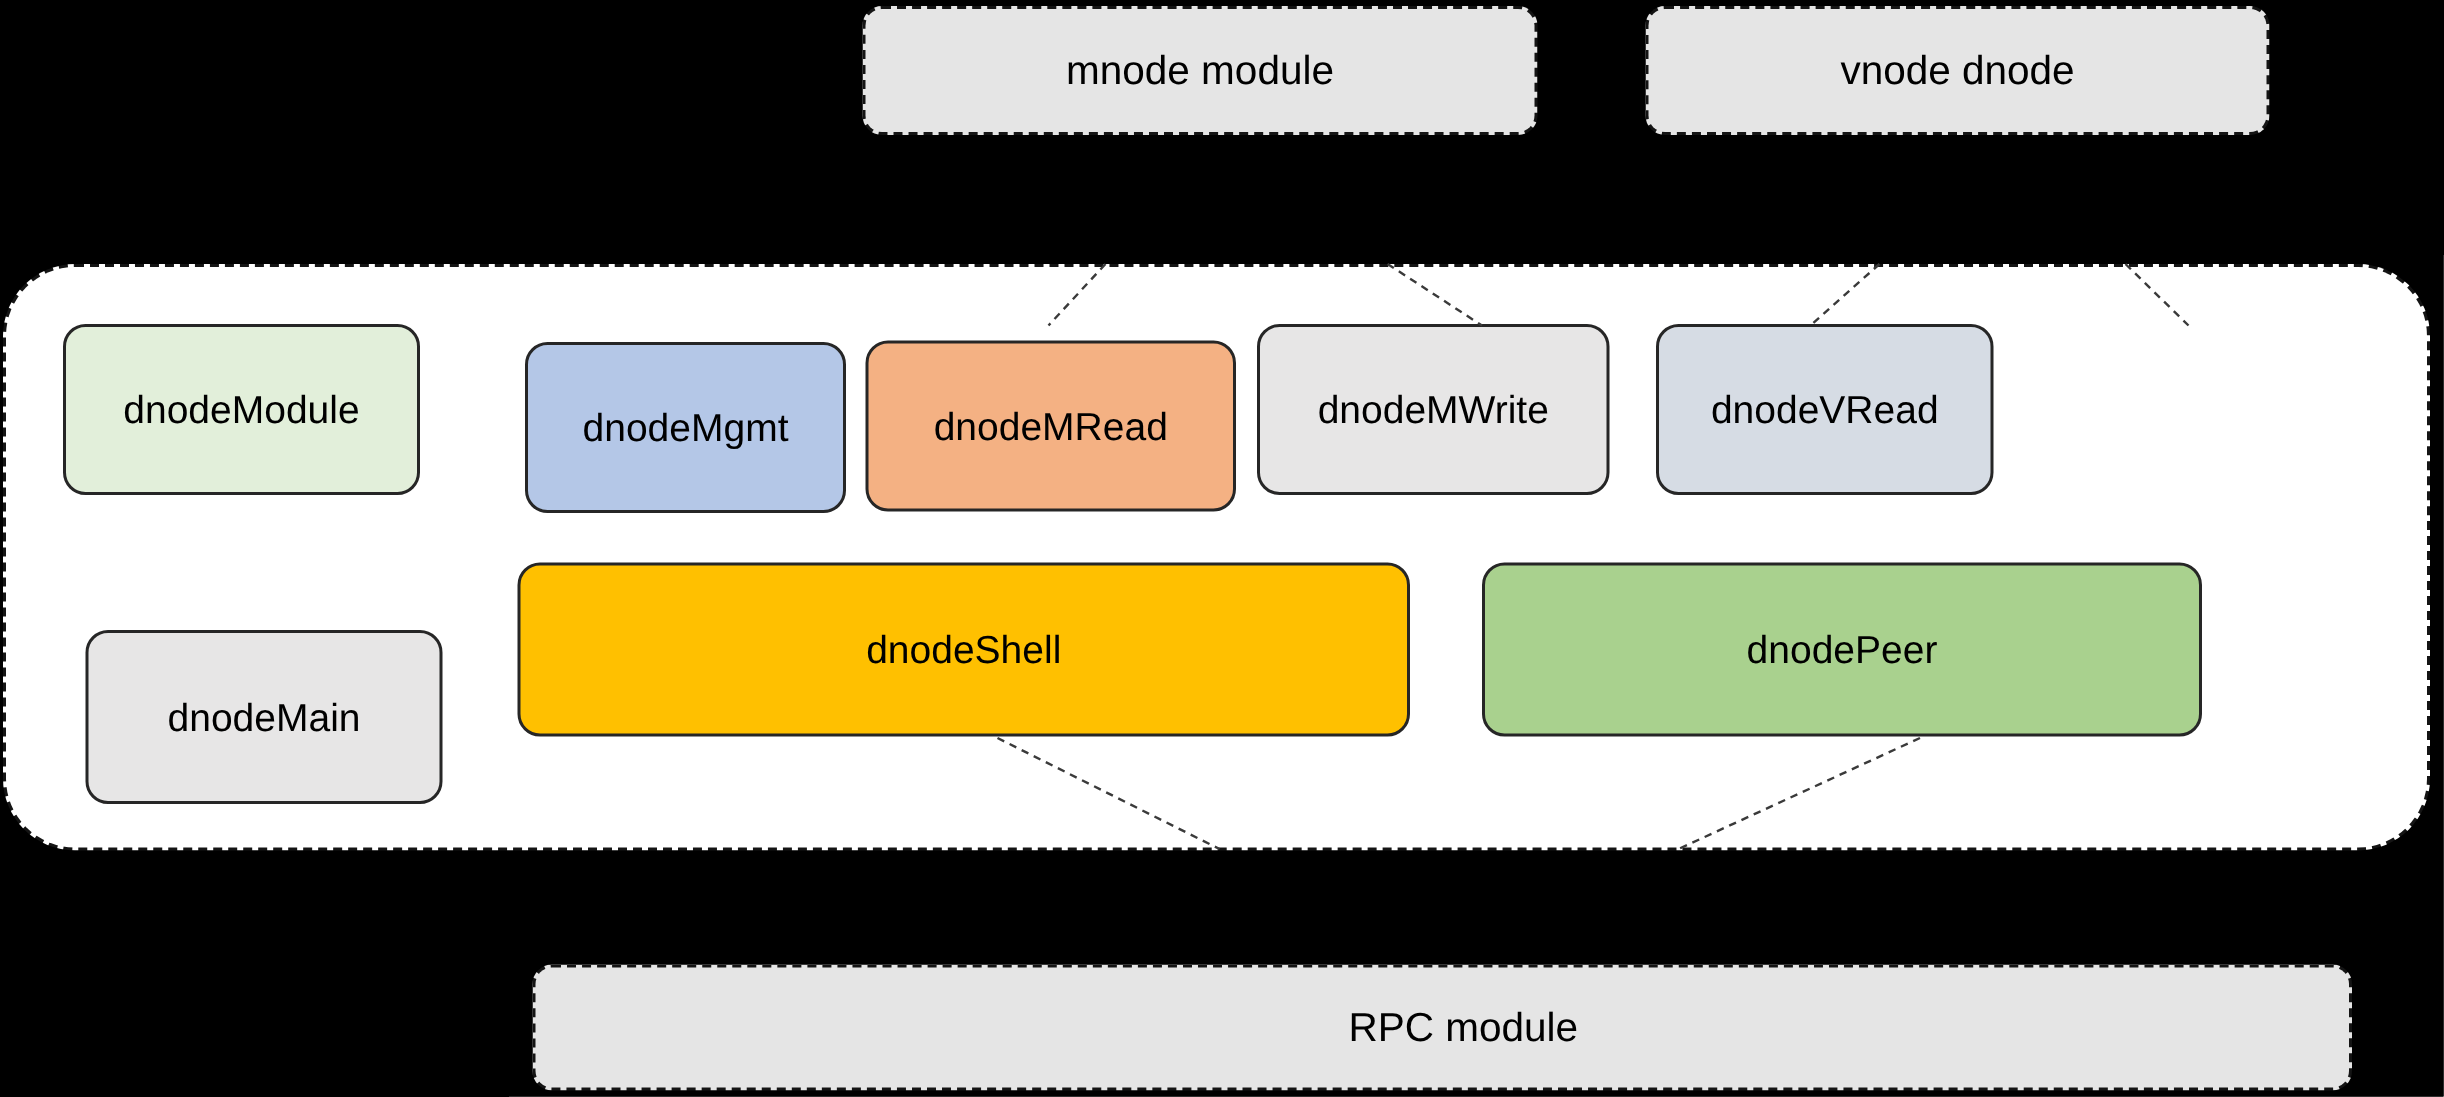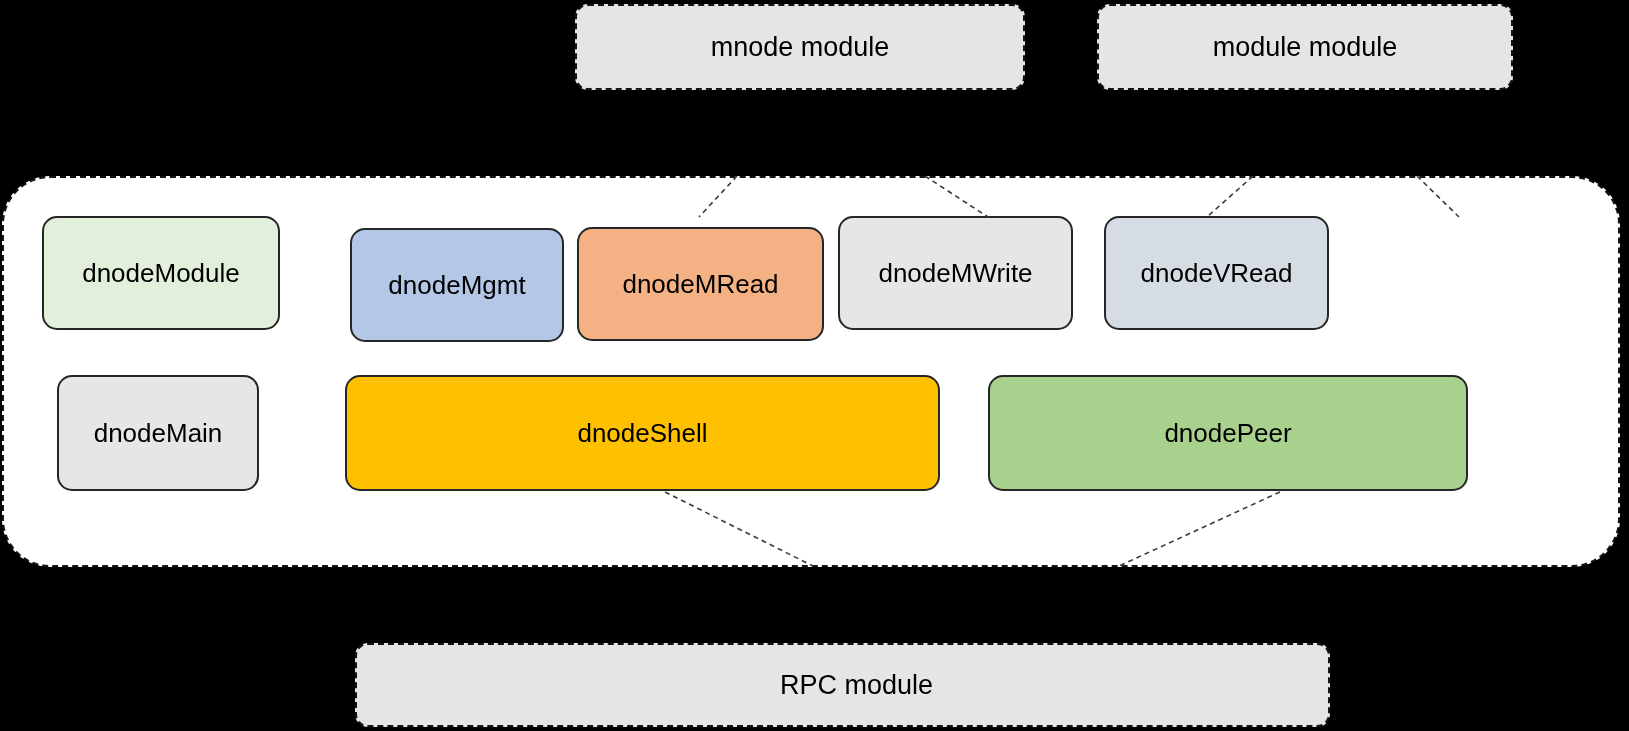--- a/index.html
+++ b/index.html
@@ -7,21 +7,21 @@
   .stage{position:relative;width:1629px;height:731px;background:#000;overflow:hidden;}
 
   
   .module-box{
     position:absolute;background:#e5e5e5;border:2px dashed #141414;border-radius:13px;
     display:flex;align-items:center;justify-content:center;
     font-size:27px;color:#000;box-sizing:border-box;
   }
   #mnode{left:575px;top:4px;width:450px;height:86px;}
   #vnode{left:1097px;top:4px;width:416px;height:86px;}
-  #rpc{left:355px;top:643px;width:975px;height:84px;padding-left:28px;}
+  #rpc{left:355px;top:643px;width:1213px;height:84px;padding-left:28px;}
 
   
   #dnode-container{
     position:absolute;left:2px;top:176px;width:1618px;height:391px;
     background:#fff;border:2px dashed #141414;border-radius:48px;box-sizing:border-box;
   }
   #dnode-label{
     position:absolute;right:112px;bottom:10px;font-size:31px;color:#000;
   }
 
@@ -32,36 +32,36 @@
     font-size:26px;color:#000;box-sizing:border-box;
   }
   .row1{top:216px;height:114px;}
   .row2{top:375px;height:116px;}
   #b-dnodeModule{left:42px;width:238px;}
   #b-dnodeMgmt{left:350px;width:214px;}
   #b-dnodeMRead{left:577px;width:247px;margin-top:11px;}
   #b-dnodeMWrite{left:838px;width:235px;}
   #b-dnodeVRead{left:1094px;width:225px;}
   #b-dnodeVWrite{left:1337px;width:237px;}
-  #b-dnodeMain{left:57px;width:202px;}
+  #b-dnodeMain{left:57px;width:238px;margin-top:45px;}
   #b-dnodeShell{left:345px;width:595px;}
   #b-dnodePeer{left:988px;width:480px;}
 
   
   #connectors{position:absolute;left:0;top:0;width:1629px;height:731px;pointer-events:none;}
   #connectors line{stroke:#3a3a3a;stroke-width:1.6;stroke-dasharray:5 4;}
 </style>
 </head>
 <body>
 
 <div class="stage">
 
   <div class="module-box" id="mnode">mnode module</div>
 
-  <div class="module-box" id="vnode">module module</div>
+  <div class="module-box" id="vnode">vnode dnode</div>
 
   <div id="dnode-container"></div>
 
   <div id="dnode-label">dnode module</div>
 
   <div class="node row1" id="b-dnodeModule" style="background: rgb(226, 239, 218);">dnodeModule</div>
   <div class="node row1" id="b-dnodeMgmt" style="background: rgb(180, 199, 231); margin-top: 12px;">dnodeMgmt</div>
   <div class="node row1" id="b-dnodeMRead" style="background: rgb(244, 177, 131);">dnodeMRead</div>
   <div class="node row1" id="b-dnodeMWrite" style="background: rgb(231, 230, 230);">dnodeMWrite</div>
   <div class="node row1" id="b-dnodeVRead" style="background: rgb(214, 220, 228); margin-left: 10px;">dnodeVRead</div>

